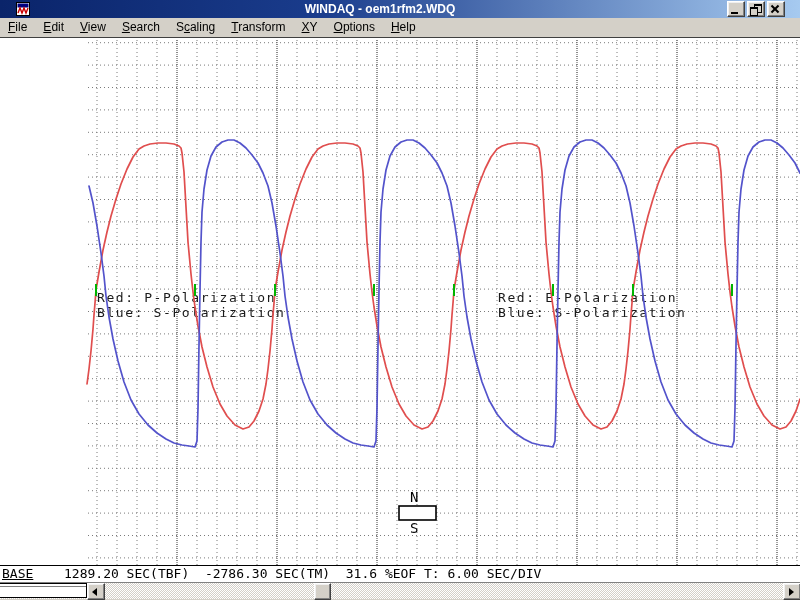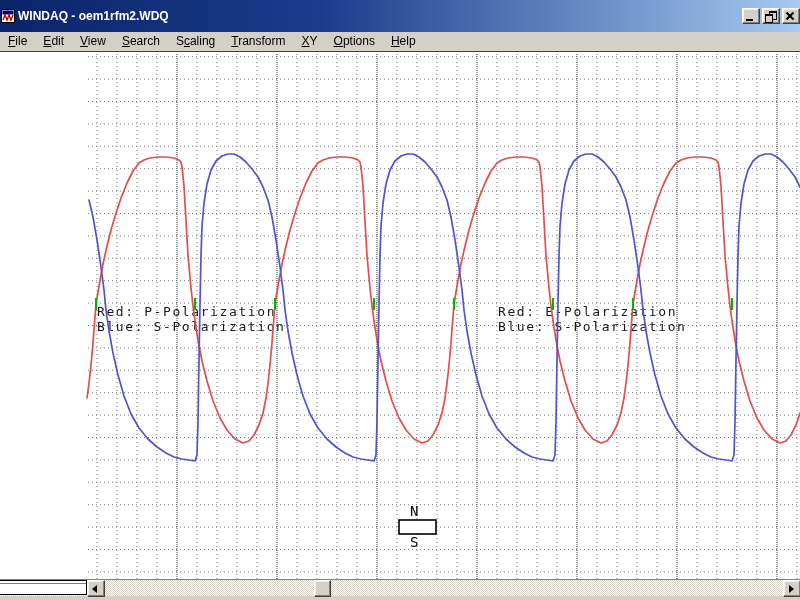--- a/index.html
+++ b/index.html
@@ -1,22 +1,22 @@
 <!DOCTYPE html>
 <html><head>
 <meta charset="utf-8">
 <style>
   html,body{margin:0;padding:0;}
   body{width:800px;height:600px;overflow:hidden;background:#d4d0c8;
        font-family:"Liberation Sans","DejaVu Sans",sans-serif;}
   .window{width:800px;height:600px;position:relative;background:#fff;}
 
   
-  .titlebar{height:32px;display:flex;align-items:center;padding:0 0;
-            background:linear-gradient(to right,#0a246a 0%,#1a3c8c 40%,#a6caf0 100%);}
+  .titlebar{height:18px;display:flex;align-items:center;padding:0 15px;
+            background:linear-gradient(to right,#0a246a 0%,#1a3c8c 40%,#a6caf0 100%);text-align:center;}
   .title-icon{width:14px;height:14px;margin:0 3px 0 1px;flex:0 0 auto;}
   .title-text{flex:1;color:#fff;font-weight:bold;font-size:12px;line-height:18px;
               white-space:nowrap;overflow:hidden;}
   .win-btns{display:flex;gap:2px;}
   .win-btn{width:16px;height:14px;background:#d4d0c8;position:relative;
            border:1px solid;border-color:#ffffff #404040 #404040 #ffffff;
            box-shadow:inset -1px -1px 0 #808080, inset 1px 1px 0 #f0f0f0;}
   .glyph-min{position:absolute;left:3px;bottom:2px;width:7px;height:2px;background:#000;}
   .glyph-rest-back{position:absolute;left:6px;top:2px;width:6px;height:6px;
                    border:1px solid #000;border-top-width:2px;background:#d4d0c8;}
@@ -185,20 +185,24 @@
         <line x1="195" y1="246" x2="195" y2="258" stroke="#00b400" stroke-width="2"></line>
         <line x1="275" y1="246" x2="275" y2="258" stroke="#00b400" stroke-width="2"></line>
         <line x1="374" y1="246" x2="374" y2="258" stroke="#00b400" stroke-width="2"></line>
         <line x1="454" y1="246" x2="454" y2="258" stroke="#00b400" stroke-width="2"></line>
         <line x1="553" y1="246" x2="553" y2="258" stroke="#00b400" stroke-width="2"></line>
         <line x1="633" y1="246" x2="633" y2="258" stroke="#00b400" stroke-width="2"></line>
         <line x1="732" y1="246" x2="732" y2="258" stroke="#00b400" stroke-width="2"></line>
       </svg>
   </div>
 
+  <div class="statusrow">
+    <span class="status-base">BASE</span>
+    <span class="status-readout">1289.20 SEC(TBF)  -2786.30 SEC(TM)  31.6 %EOF T: 6.00 SEC/DIV</span>
+  </div>
 
   <div class="scrollrow">
     <span class="event-box"></span>
     <span class="sb-btn sb-left">
       <span class="tri tri-left"></span>
     </span>
     <span class="sb-thumb" id="sb-thumb" style="left: 314px;"></span>
     <span class="sb-btn sb-right">
       <span class="tri tri-right"></span>
     </span>

